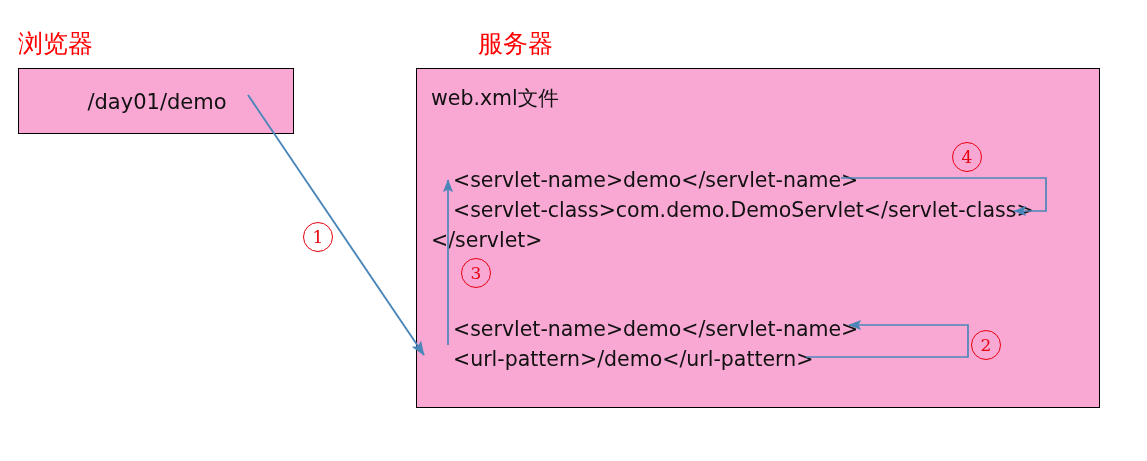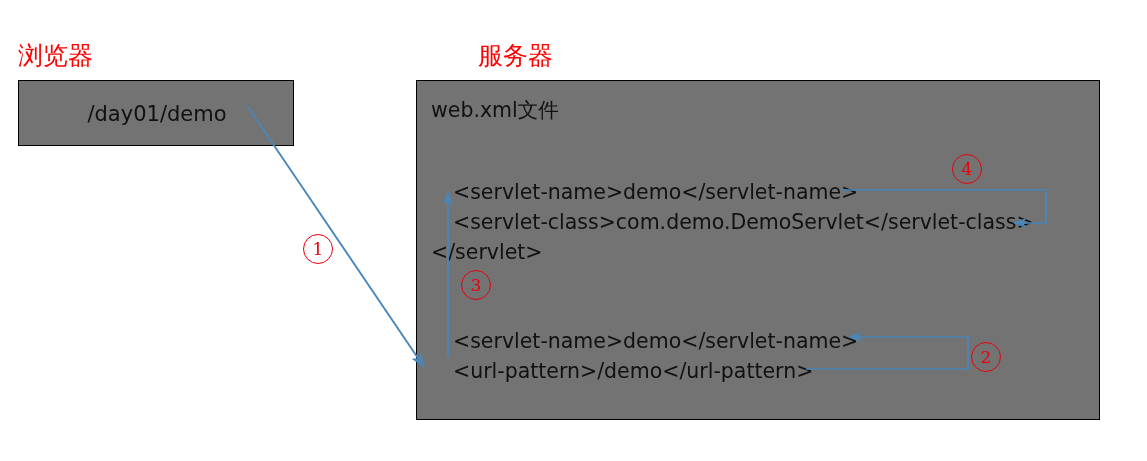--- a/index.html
+++ b/index.html
@@ -3,39 +3,39 @@
 <meta charset="utf-8">
 <style>
   html,body{margin:0;padding:0;}
   body{
     width:1147px;height:461px;
     background:#ffffff;
     font-family:"Liberation Sans","DejaVu Sans",sans-serif;
     position:relative;
     overflow:hidden;
   }
-  .canvas{position:absolute;left:0;top:12px;width:1147px;height:404px;}
+  .canvas{position:absolute;left:0;top:0;width:1147px;height:404px;}
 
   
   .section-title{
     position:absolute;
     color:#ff0000;
     font-size:25px;
     line-height:28px;
     white-space:nowrap;
     font-family:"DejaVu Sans","Liberation Sans",sans-serif;
   }
   #browser-title{left:18px;top:30px;}
   #server-title{left:478px;top:30px;font-family:Liberation Serif, serif;}
 
   
   .box{
     position:absolute;
     border:1.6px solid #000000;
-    background:#737373;
+    background:#f9a8d4;
     box-sizing:border-box;
   }
   #browser-box{left:18px;top:68px;width:276px;height:66px;}
   #server-box{left:416px;top:68px;width:684px;height:340px;}
 
   #browser-url{
     position:absolute;
     left:0;top:0;width:276px;height:66px;
     display:flex;align-items:center;justify-content:center;
     font-size:21px;color:#111111;

